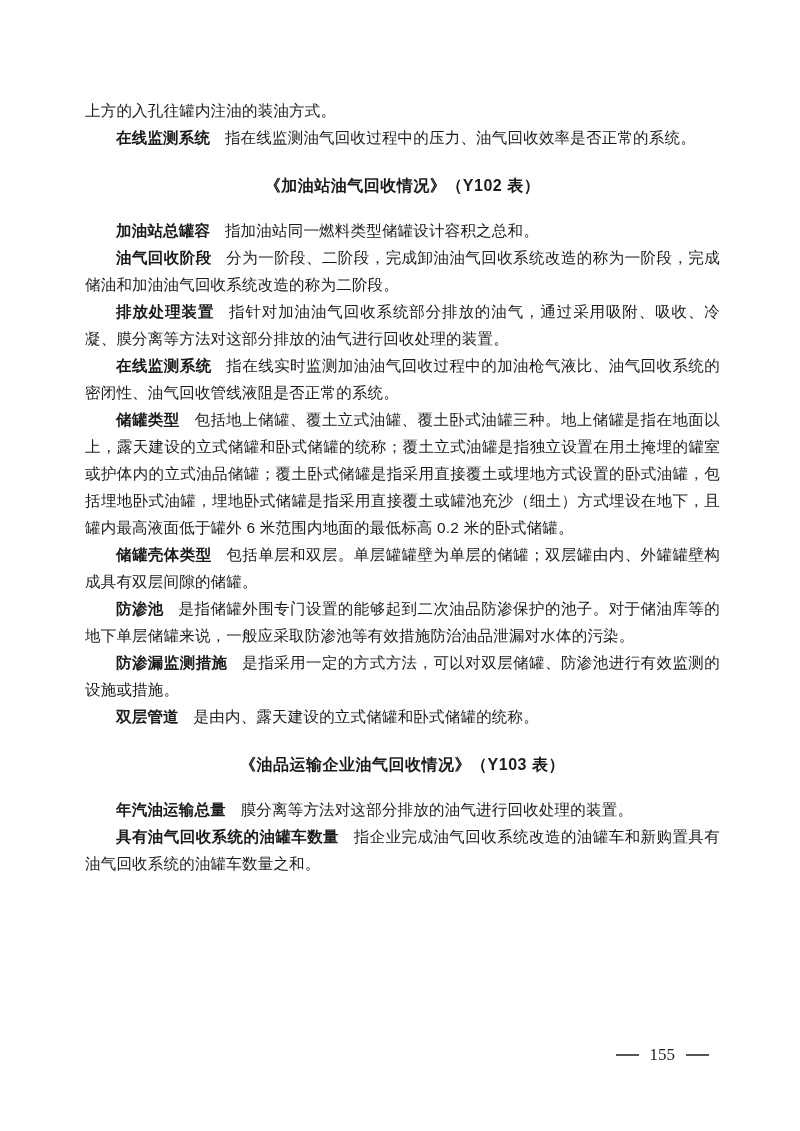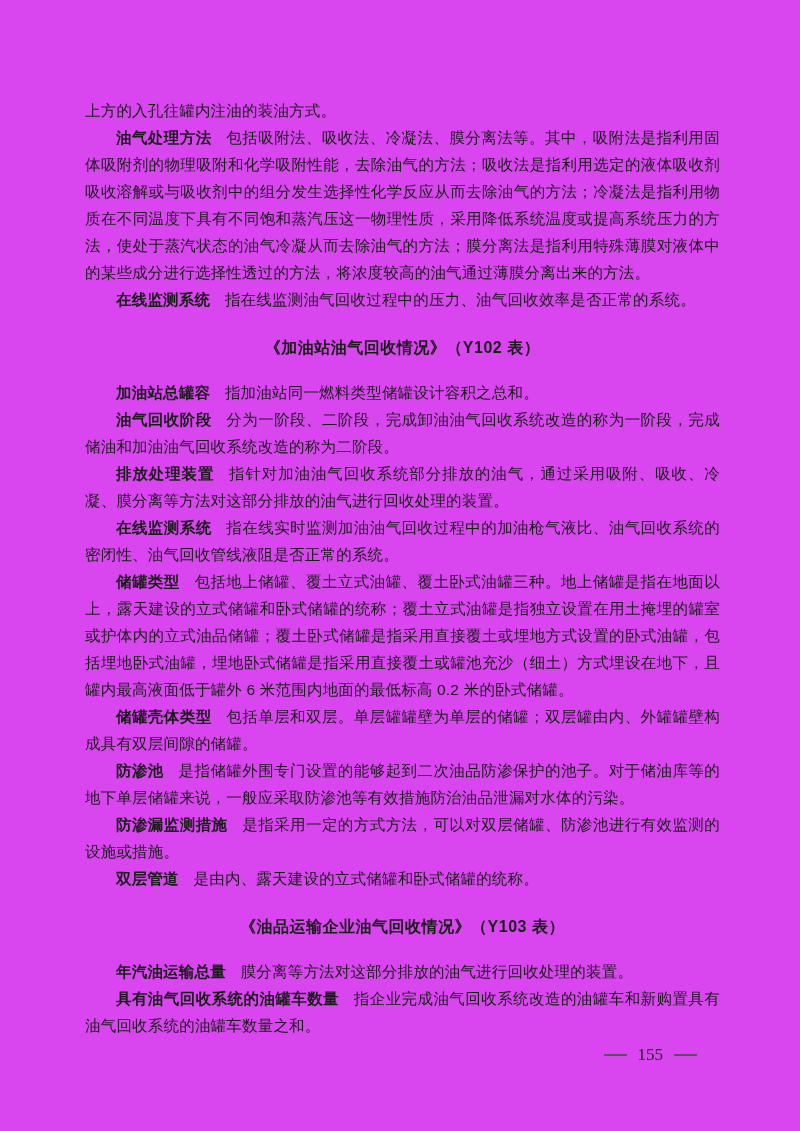--- a/index.html
+++ b/index.html
@@ -1,20 +1,20 @@
 <!DOCTYPE html>
 <html lang="zh"><head>
 <meta charset="utf-8">
 <style>
   html,body{margin:0;padding:0;background:#e8e8e8;}
   .page{
     position:relative;
     width:800px;height:1131px;
     margin:0 auto;
-    background:#d946ef;
+    background:#ffffff;
     box-sizing:border-box;
     padding:97px 80px 0 85px;
     font-family:"Liberation Sans","DejaVu Sans",sans-serif;
     color:#1b1b1b;
     overflow:hidden;
   }
   .para{
     margin:0;
     font-size:15.5px;
     line-height:27px;
@@ -28,21 +28,21 @@
     margin:20px 0 16px 0;
     font-size:16px;
     line-height:30px;
     font-weight:bold;
     text-align:center;
     letter-spacing:0.5px;
   }
   .footer{
     position:absolute;
     top:1044px;
-    right:92px;
+    right:80px;
     display:flex;
     align-items:center;
     height:22px;
   }
   .fdash{
     display:inline-block;
     width:23px;height:0;
     border-top:2px solid #555;
     margin:0 11px;
   }
@@ -53,21 +53,20 @@
   }
 </style>
 </head>
 <body>
 
 <main class="page">
 
   <p class="para noindent">上方的入孔往罐内注油的装油方式。</p>
 
   <div id="intro-defs">
-      <p class="para"><b class="term">油气处理方法</b><span>包括吸附法、吸收法、冷凝法、膜分离法等。其中，吸附法是指利用固体吸附剂的物理吸附和化学吸附性能，去除油气的方法；吸收法是指利用选定的液体吸收剂吸收溶解或与吸收剂中的组分发生选择性化学反应从而去除油气的方法；冷凝法是指利用物质在不同温度下具有不同饱和蒸汽压这一物理性质，采用降低系统温度或提高系统压力的方法，使处于蒸汽状态的油气冷凝从而去除油气的方法；膜分离法是指利用特殊薄膜对液体中的某些成分进行选择性透过的方法，将浓度较高的油气通过薄膜分离出来的方法。</span></p>
       <p class="para"><b class="term">在线监测系统</b><span>指在线监测油气回收过程中的压力、油气回收效率是否正常的系统。</span></p>
     </div>
 
   <div id="sections">
       <h2 class="section-heading">《加油站油气回收情况》（Y102 表）</h2>
       <p class="para"><b class="term">加油站总罐容</b><span>指加油站同一燃料类型储罐设计容积之总和。</span></p>
       <p class="para"><b class="term">油气回收阶段</b><span>分为一阶段、二阶段，完成卸油油气回收系统改造的称为一阶段，完成储油和加油油气回收系统改造的称为二阶段。</span></p>
       <p class="para"><b class="term">排放处理装置</b><span>指针对加油油气回收系统部分排放的油气，通过采用吸附、吸收、冷凝、膜分离等方法对这部分排放的油气进行回收处理的装置。</span></p>
       <p class="para"><b class="term">在线监测系统</b><span>指在线实时监测加油油气回收过程中的加油枪气液比、油气回收系统的密闭性、油气回收管线液阻是否正常的系统。</span></p>
       <p class="para"><b class="term">储罐类型</b><span>包括地上储罐、覆土立式油罐、覆土卧式油罐三种。地上储罐是指在地面以上，露天建设的立式储罐和卧式储罐的统称；覆土立式油罐是指独立设置在用土掩埋的罐室或护体内的立式油品储罐；覆土卧式储罐是指采用直接覆土或埋地方式设置的卧式油罐，包括埋地卧式油罐，埋地卧式储罐是指采用直接覆土或罐池充沙（细土）方式埋设在地下，且罐内最高液面低于罐外 6 米范围内地面的最低标高 0.2 米的卧式储罐。</span></p>

